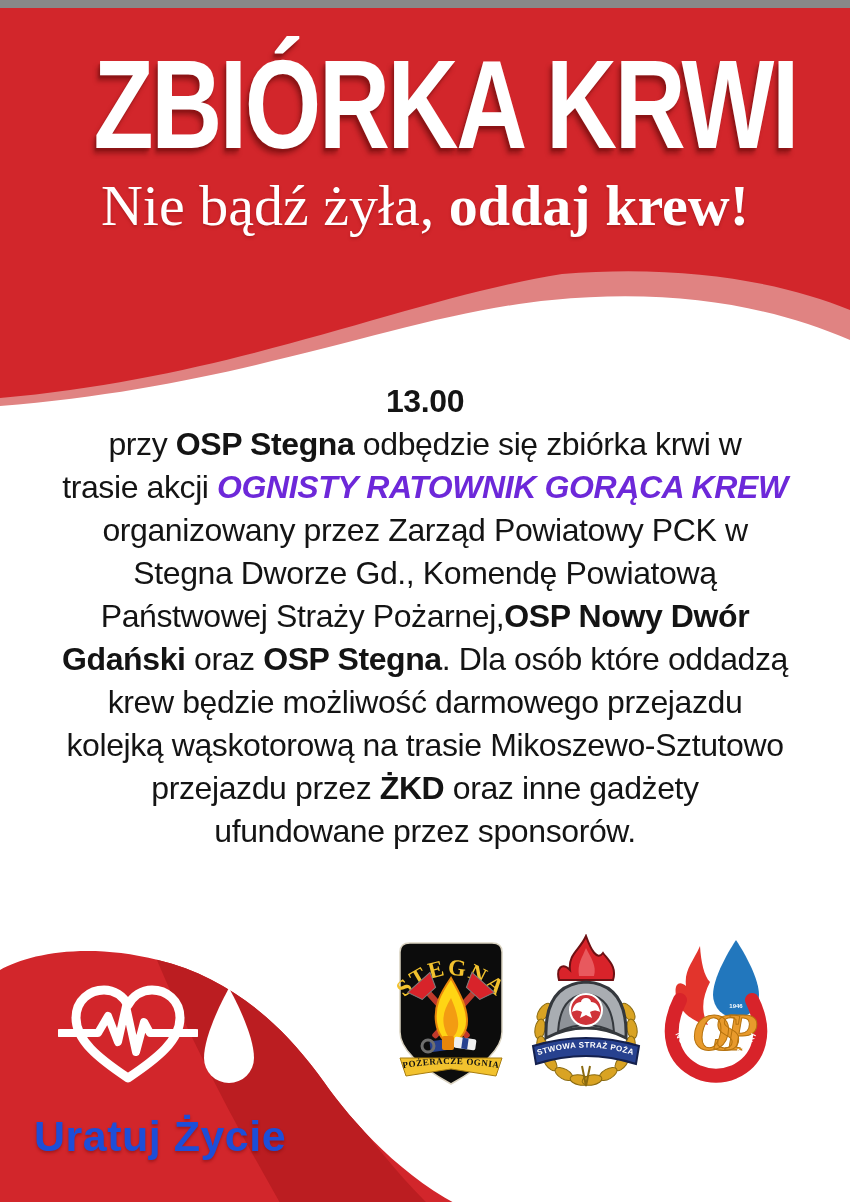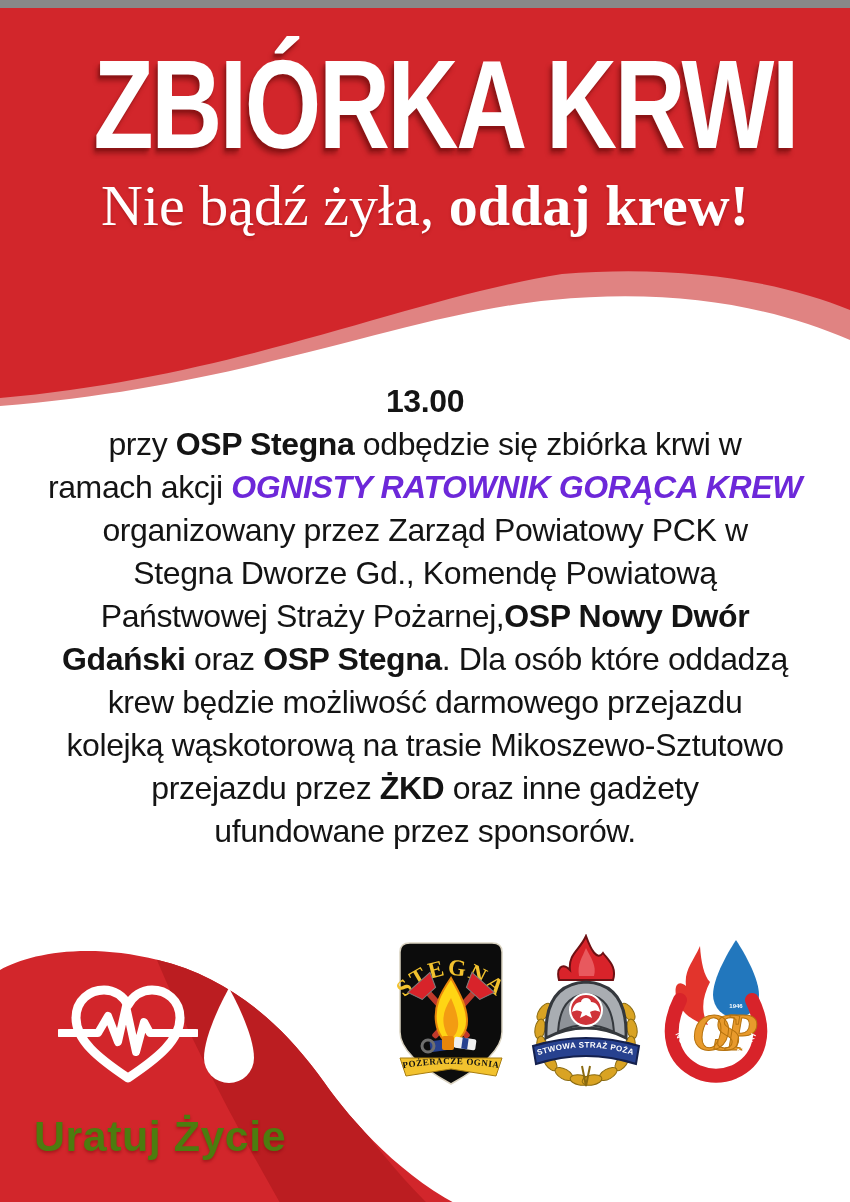--- a/index.html
+++ b/index.html
@@ -33,21 +33,21 @@
   .body-text .line{white-space:nowrap}
   .sg-r{font-weight:normal}
   .sg-b{font-weight:bold}
   .sg-rb{font-weight:bold;font-style:italic;color:#6d28d9}
 
   
   .logos{position:absolute;top:926px;left:390px;display:flex;align-items:center;gap:16px}
 
   
   .cta{
-    position:absolute;left:34px;top:1104px;color:#4d7c0f;font-weight:bold;
+    position:absolute;left:34px;top:1104px;color:#1d4ed8;font-weight:bold;
     font-size:43px;letter-spacing:.5px;white-space:nowrap;
     text-shadow:0 2px 3px rgba(110,10,10,.45);
   }
 </style>
 </head>
 <body>
 
 <div class="poster">
 
   <svg class="abs" style="top:0;left:0" width="850" height="400" viewBox="0 0 850 400">
@@ -56,21 +56,21 @@
   </svg>
 
   <div class="title">ZBIÓRKA KRWI</div>
   <div class="subtitle">
     <span class="sg-r">Nie bądź żyła, </span><span class="sg-b">oddaj krew!</span>
   </div>
 
   <div class="body-text" id="body-lines">
       <div class="line"><span class="sg-b">13.00</span></div>
       <div class="line"><span class="sg-r">przy </span><span class="sg-b">OSP Stegna</span><span class="sg-r"> odbędzie się zbiórka krwi w</span></div>
-      <div class="line"><span class="sg-r">ramach akcji </span><span class="sg-rb">OGNISTY RATOWNIK GORĄCA KREW</span></div>
+      <div class="line"><span class="sg-r">trasie akcji </span><span class="sg-rb">OGNISTY RATOWNIK GORĄCA KREW</span></div>
       <div class="line"><span class="sg-r">organizowany przez Zarząd Powiatowy PCK w</span></div>
       <div class="line"><span class="sg-r">Stegna Dworze Gd., Komendę Powiatową</span></div>
       <div class="line"><span class="sg-r">Państwowej Straży Pożarnej,</span><span class="sg-b">OSP Nowy Dwór</span></div>
       <div class="line"><span class="sg-b">Gdański</span><span class="sg-r"> oraz </span><span class="sg-b">OSP Stegna</span><span class="sg-r">. Dla osób które oddadzą</span></div>
       <div class="line"><span class="sg-r">krew będzie możliwość darmowego przejazdu</span></div>
       <div class="line"><span class="sg-r">kolejką wąskotorową na trasie Mikoszewo-Sztutowo</span></div>
       <div class="line"><span class="sg-r">przejazdu przez </span><span class="sg-b">ŻKD</span><span class="sg-r"> oraz inne gadżety</span></div>
       <div class="line"><span class="sg-r">ufundowane przez sponsorów.</span></div>
     </div>
 

